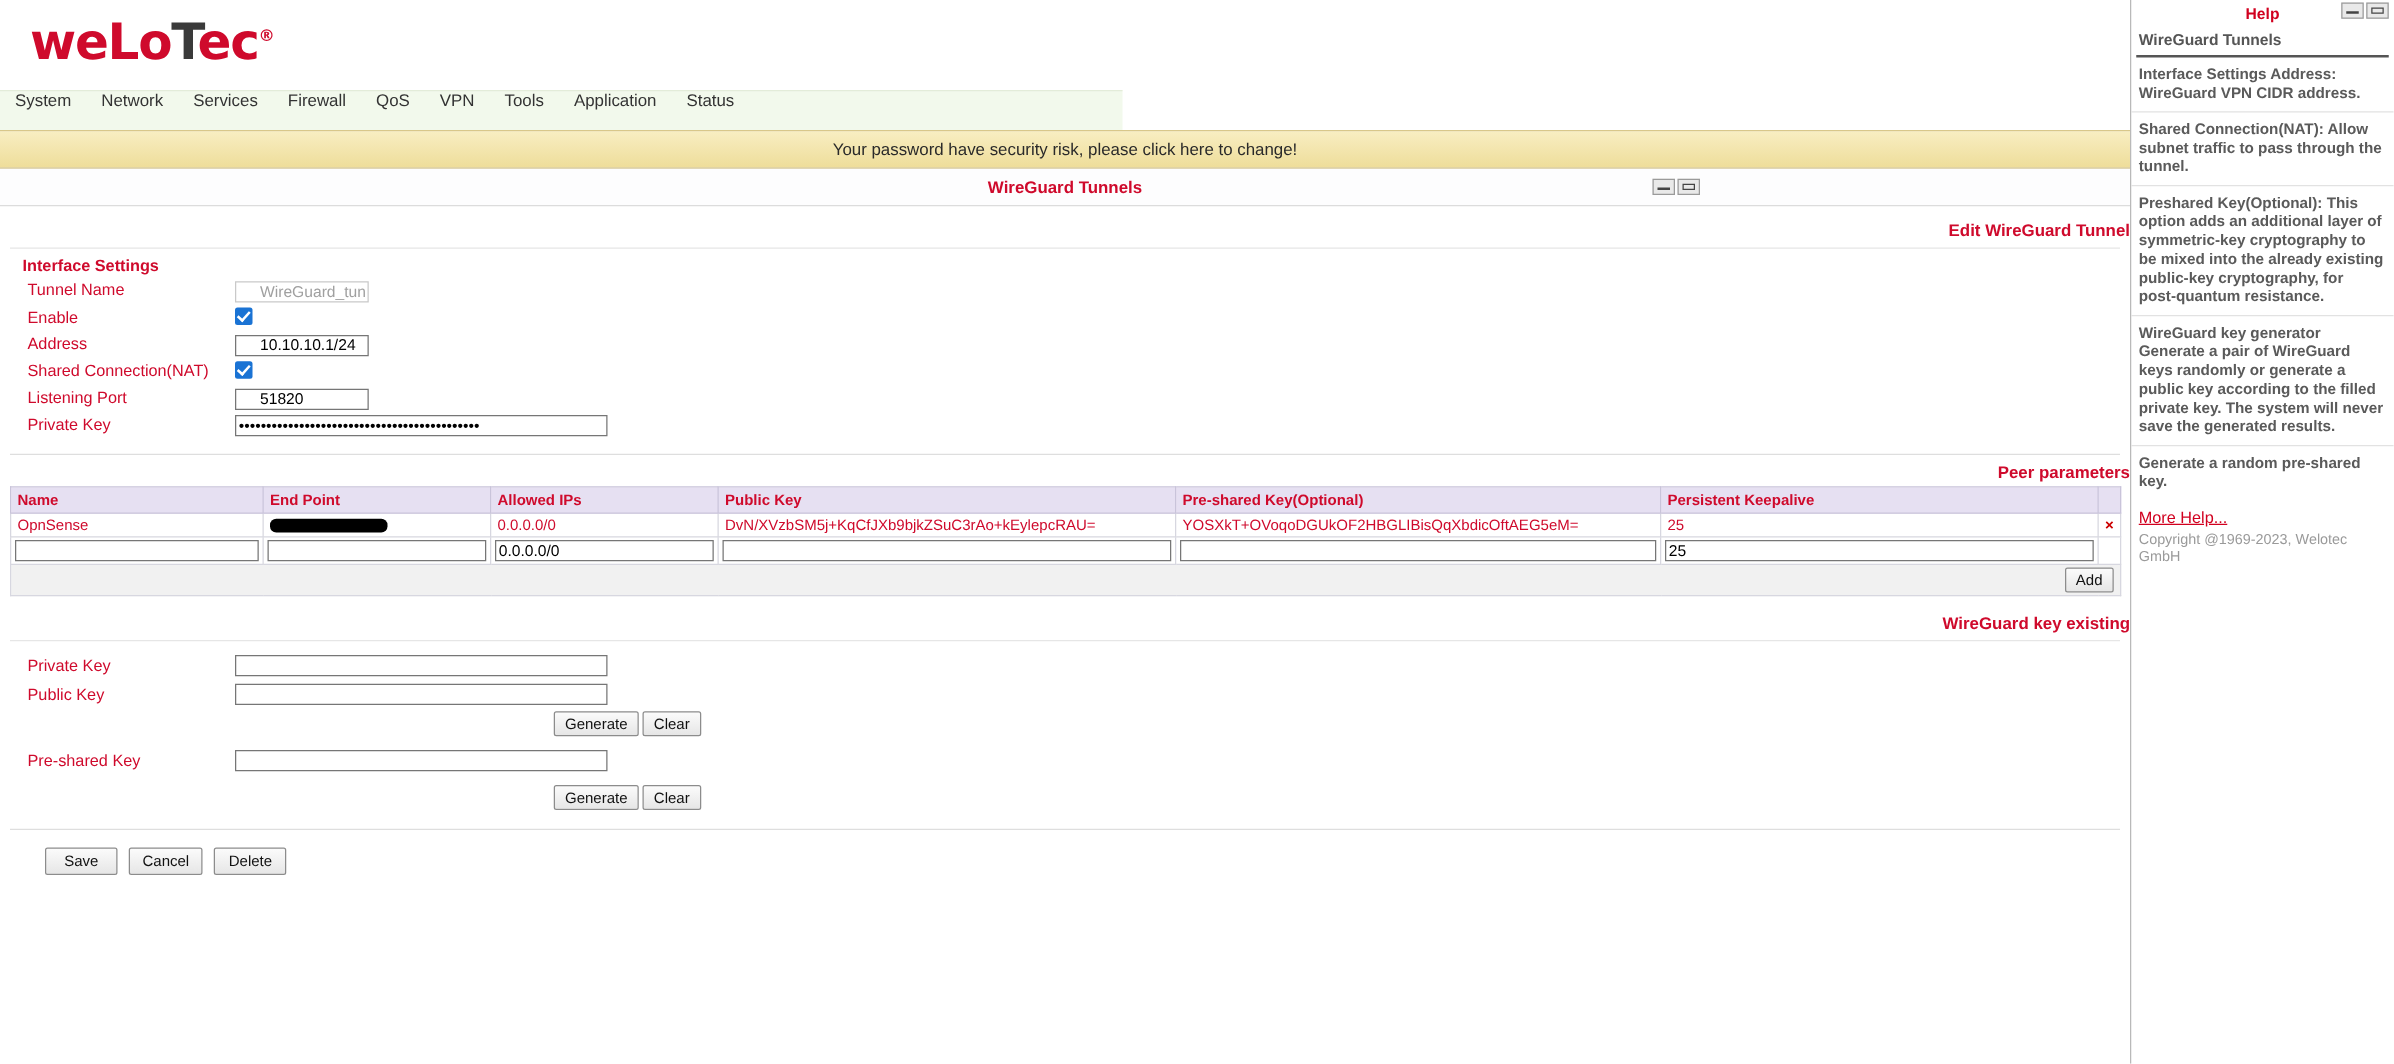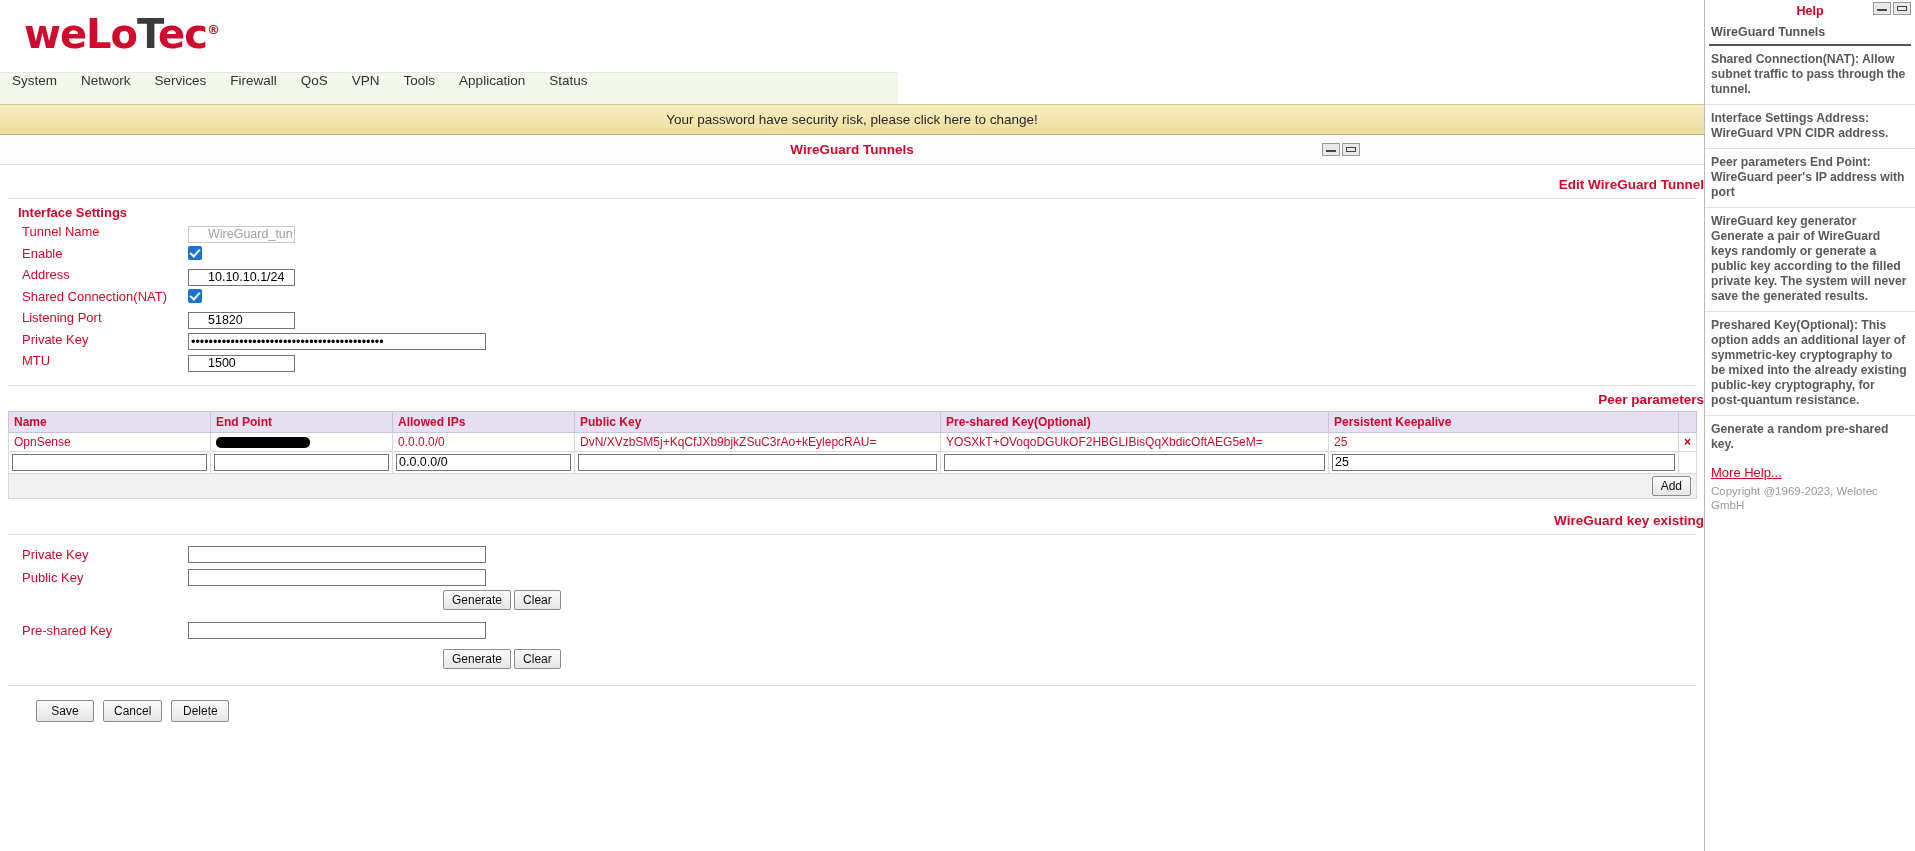--- a/index.html
+++ b/index.html
@@ -202,26 +202,20 @@
         </div>
       </div>
 
       <div class="frow">
         <div class="flabel">Private Key</div>
         <div class="fctl">
           <input type="text" class="w-key" value="••••••••••••••••••••••••••••••••••••••••••••" style="">
         </div>
       </div>
 
-      <div class="frow">
-        <div class="flabel">MTU</div>
-        <div class="fctl">
-          <input type="text" class="w-small" value="1500" style="">
-        </div>
-      </div>
 
       <div class="divider-line"></div>
 
       <div class="section-title" style="padding-top:6px">Peer parameters</div>
 
       <div class="peer-wrap">
         <table class="peer">
           <colgroup>
             <col style="width:202px">
               <col style="width:182px">
@@ -339,26 +333,24 @@
             <i></i>
           </div>
         <div class="winbtn max">
             <i></i>
           </div>
       </div>
     </div>
     <div class="help-sub">WireGuard Tunnels</div>
     <div class="help-rule"></div>
 
-    <div class="help-block">Shared Connection(NAT): Allow subnet traffic to pass through the tunnel.</div>
     <div class="help-block">Interface Settings
 Address: WireGuard VPN CIDR address.</div>
-    <div class="help-block">Peer parameters
-End Point: WireGuard peer's IP address with port</div>
+    <div class="help-block">Shared Connection(NAT): Allow subnet traffic to pass through the tunnel.</div>
+    <div class="help-block">Preshared Key(Optional): This option adds an additional layer of symmetric-key cryptography to be mixed into the already existing public-key cryptography, for post-quantum resistance.</div>
     <div class="help-block">WireGuard key generator Generate a pair of WireGuard keys randomly or generate a public key according to the filled private key. The system will never save the generated results.</div>
-    <div class="help-block">Preshared Key(Optional): This option adds an additional layer of symmetric-key cryptography to be mixed into the already existing public-key cryptography, for post-quantum resistance.</div>
     <div class="help-block noline">Generate a random pre-shared key.</div>
 
     <div class="help-more">More Help...</div>
     <div class="help-copy">Copyright @1969-2023, Welotec GmbH</div>
   </div>
 
 </div>
 
 </body></html>

